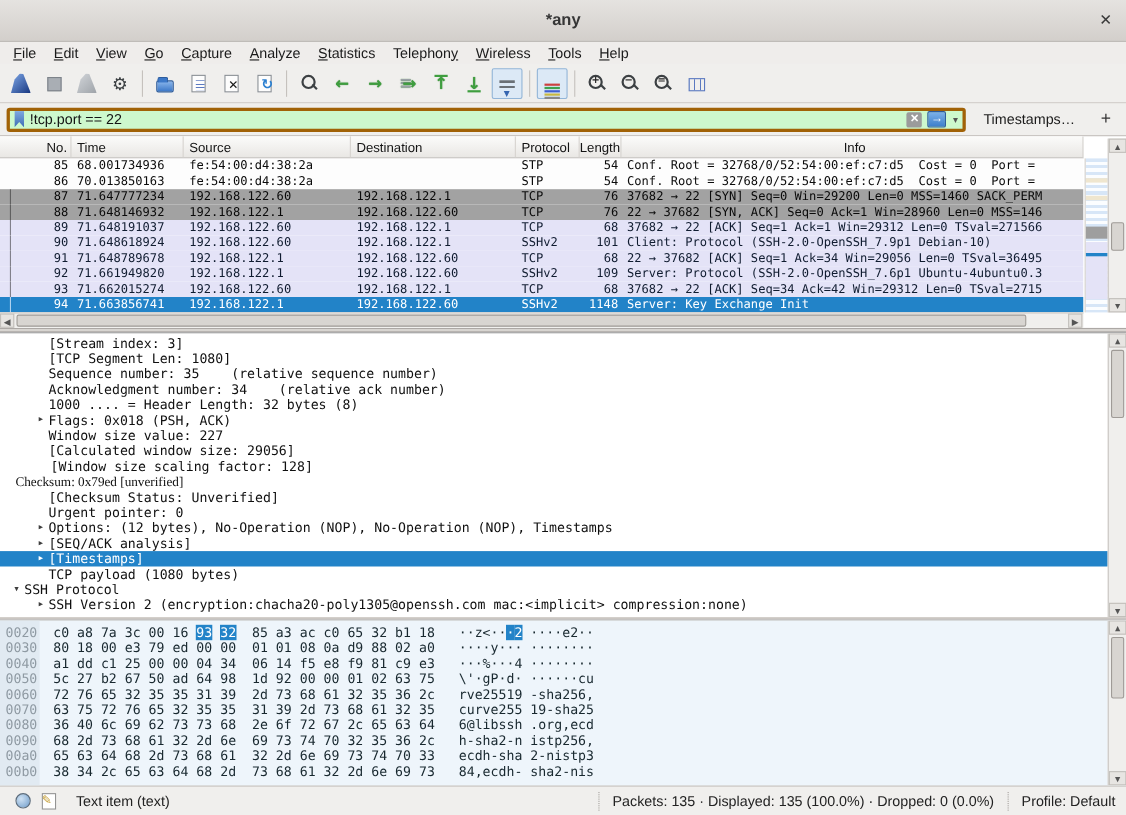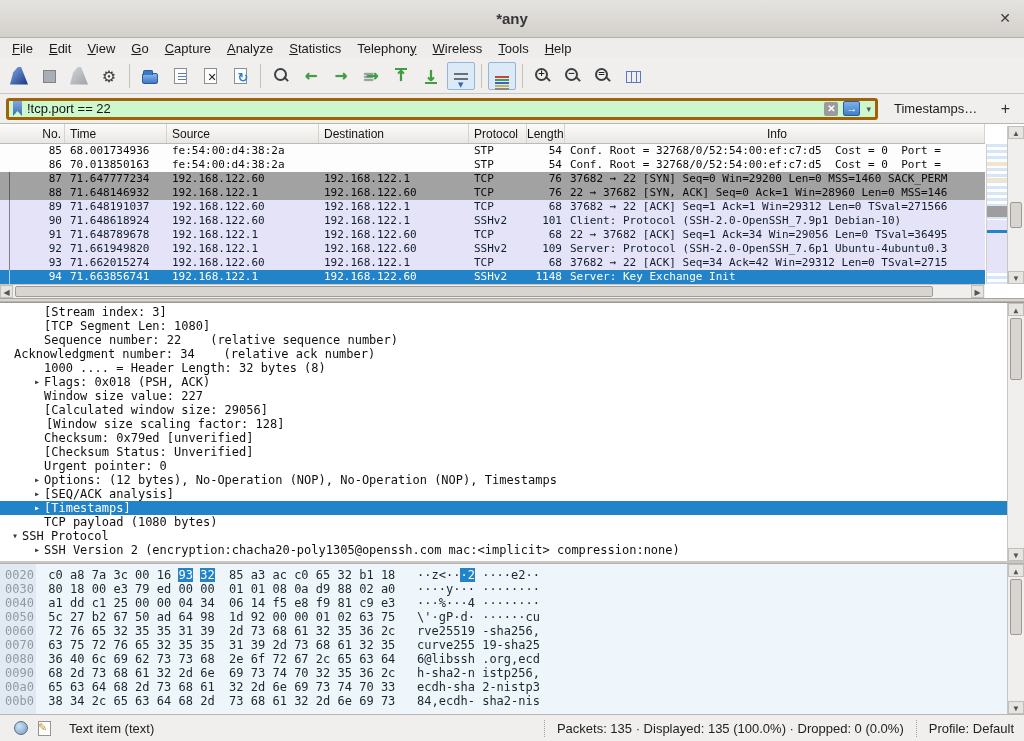--- a/index.html
+++ b/index.html
@@ -274,28 +274,28 @@
       <div class="sarr right">▶</div>
     </div>
   </div>
 
   <div class="splitter"></div>
 
   <div class="details">
     <div class="drows">
         <div class="drow" style="padding-left: 30px;"><span class="arr"></span><span>[Stream index: 3]</span></div>
         <div class="drow" style="padding-left: 30px;"><span class="arr"></span><span>[TCP Segment Len: 1080]</span></div>
-        <div class="drow" style="padding-left: 30px;"><span class="arr"></span><span>Sequence number: 22    (relative sequence number)</span></div>
-        <div class="drow" style=""><span class="arr"></span><span>Acknowledgment number: 34    (relative ack number)</span></div>
+        <div class="drow" style="padding-left: 30px;"><span class="arr"></span><span>Sequence number: 35    (relative sequence number)</span></div>
+        <div class="drow" style="padding-left: 30px;"><span class="arr"></span><span>Acknowledgment number: 34    (relative ack number)</span></div>
         <div class="drow" style="padding-left: 30px;"><span class="arr"></span><span>1000 .... = Header Length: 32 bytes (8)</span></div>
         <div class="drow" style="padding-left: 30px;"><span class="arr">▸</span><span>Flags: 0x018 (PSH, ACK)</span></div>
         <div class="drow" style="padding-left: 30px;"><span class="arr"></span><span>Window size value: 227</span></div>
         <div class="drow" style="padding-left: 30px;"><span class="arr"></span><span>[Calculated window size: 29056]</span></div>
         <div class="drow" style="padding-left: 32px;"><span class="arr"></span><span>[Window size scaling factor: 128]</span></div>
-        <div class="drow" style="padding-left: 30px;"><span class="arr"></span><span>Checksum: 0x79ed [unverified]</span></div>
+        <div class="drow" style=" font-family: Liberation Serif, serif;"><span class="arr"></span><span>Checksum: 0x79ed [unverified]</span></div>
         <div class="drow" style="padding-left: 30px;"><span class="arr"></span><span>[Checksum Status: Unverified]</span></div>
         <div class="drow" style="padding-left: 30px;"><span class="arr"></span><span>Urgent pointer: 0</span></div>
         <div class="drow" style="padding-left: 30px;"><span class="arr">▸</span><span>Options: (12 bytes), No-Operation (NOP), No-Operation (NOP), Timestamps</span></div>
         <div class="drow" style="padding-left: 30px;"><span class="arr">▸</span><span>[SEQ/ACK analysis]</span></div>
         <div class="drow sel" style="padding-left: 30px;"><span class="arr">▸</span><span>[Timestamps]</span></div>
         <div class="drow" style="padding-left: 30px;"><span class="arr"></span><span>TCP payload (1080 bytes)</span></div>
         <div class="drow" style="padding-left: 8px;"><span class="arr">▾</span><span>SSH Protocol</span></div>
         <div class="drow" style="padding-left: 30px;"><span class="arr">▸</span><span>SSH Version 2 (encryption:chacha20-poly1305@openssh.com mac:&lt;implicit&gt; compression:none)</span></div>
       </div>
     <div class="vscroll">

